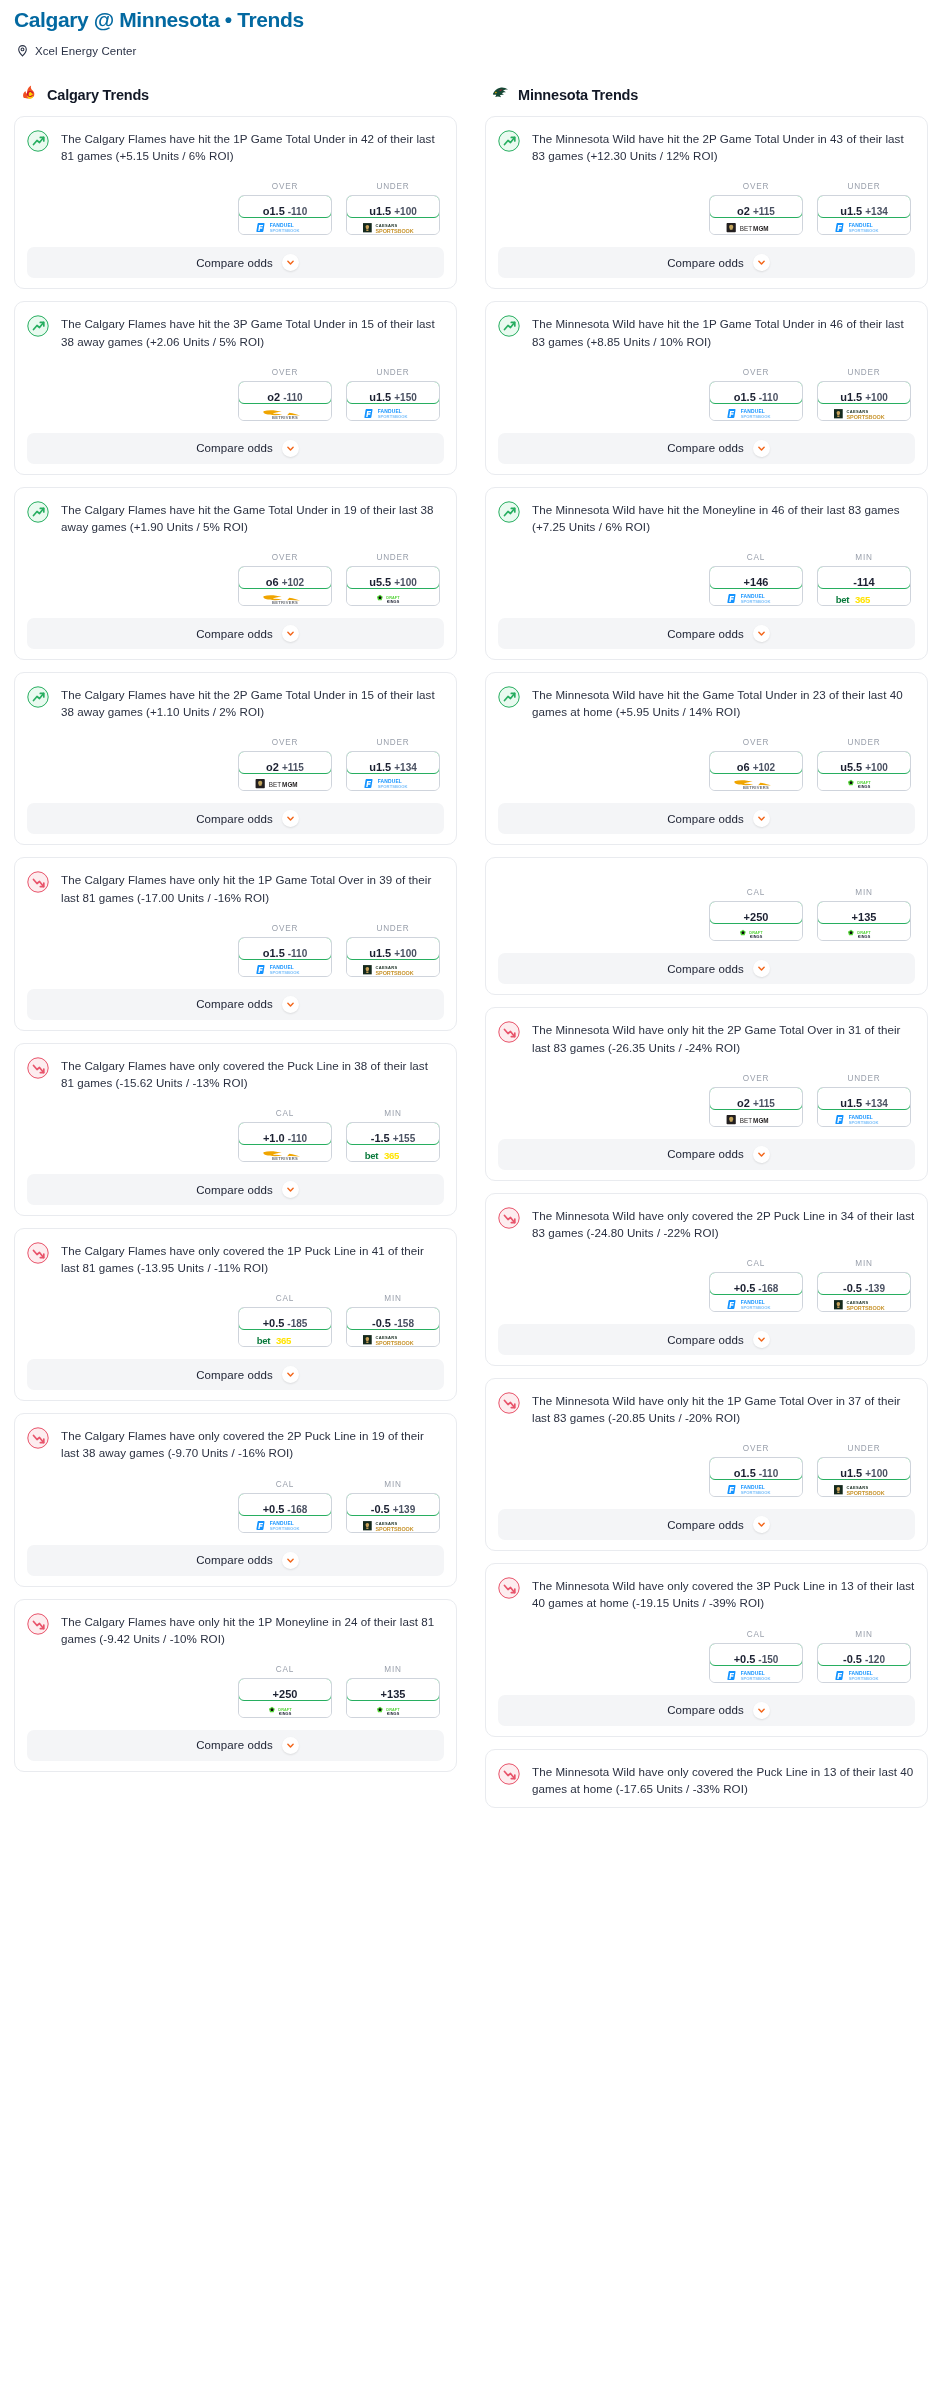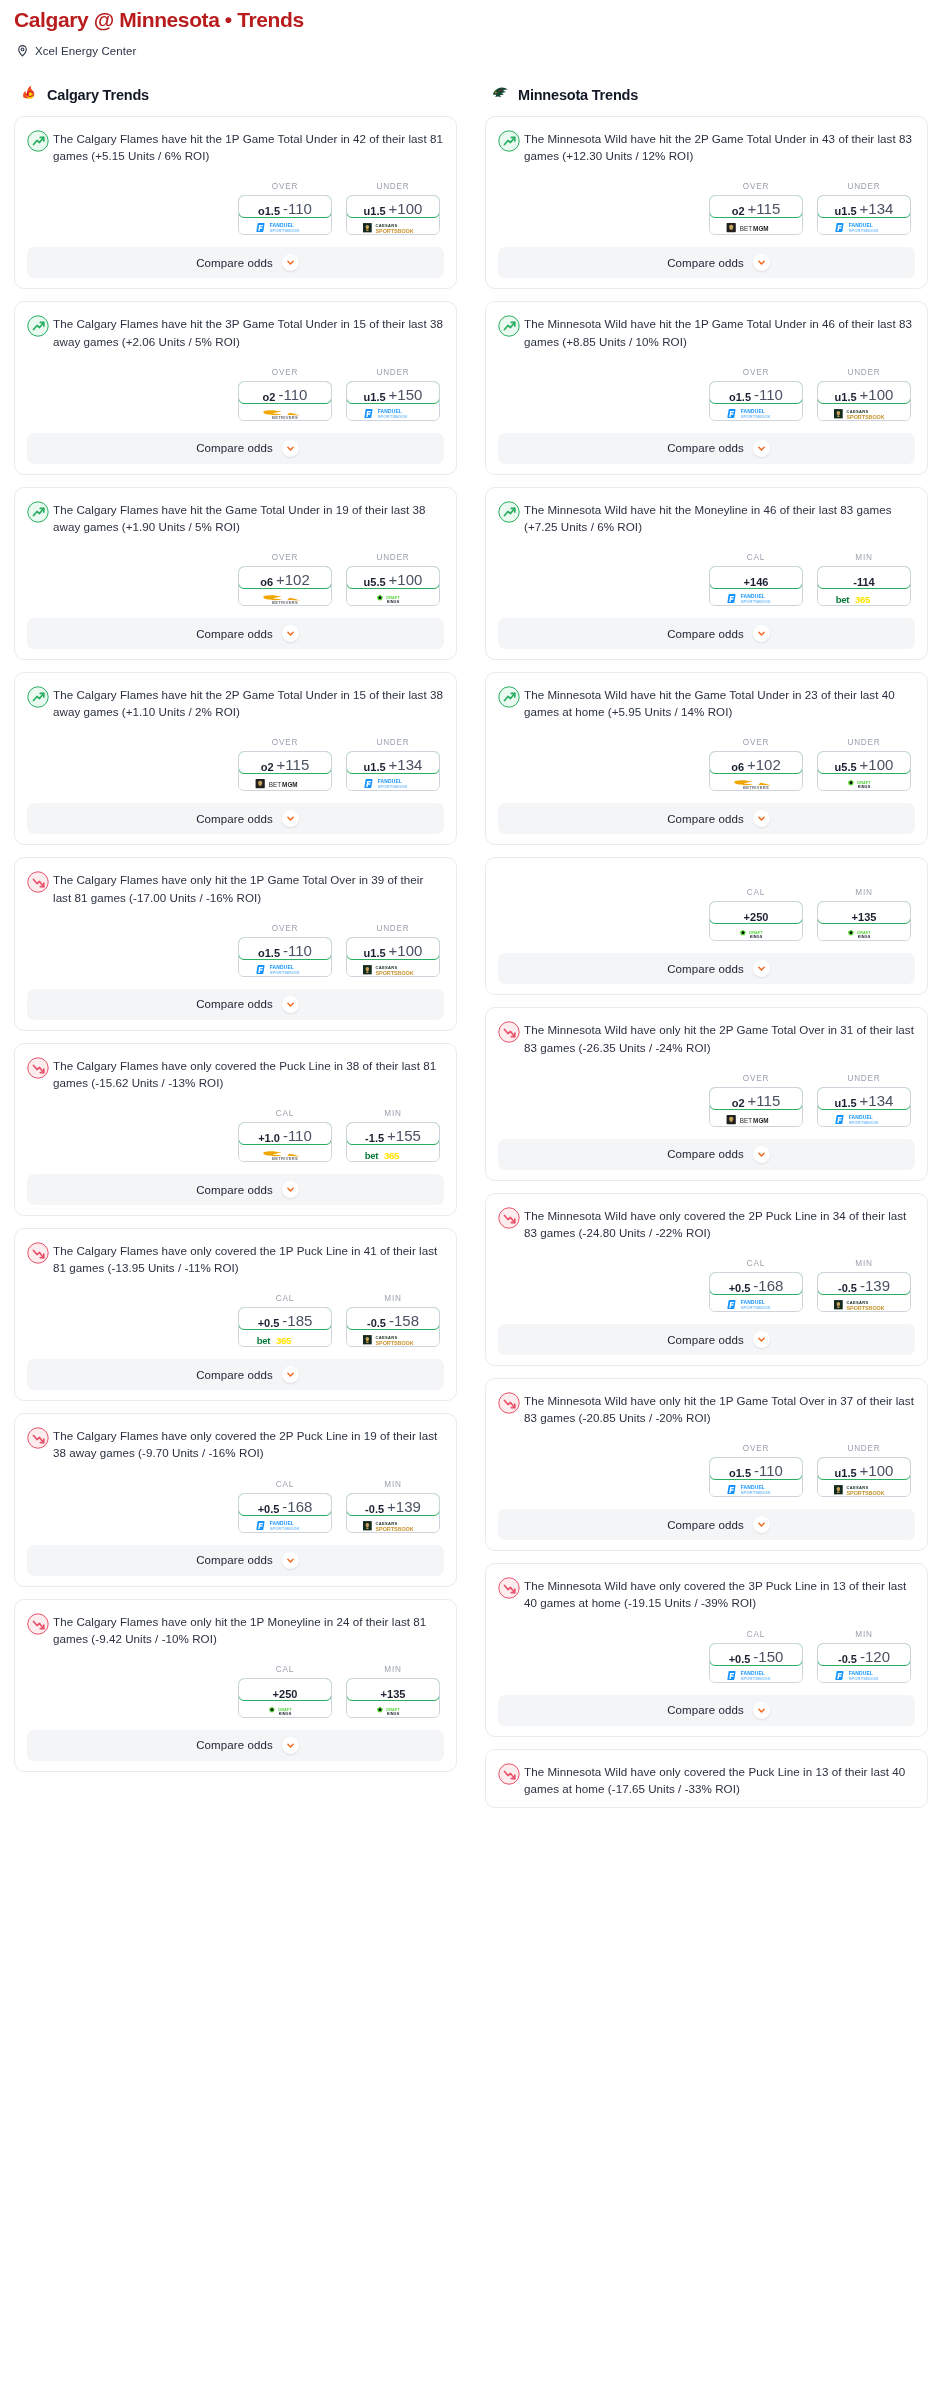--- a/index.html
+++ b/index.html
@@ -11,21 +11,21 @@
     -webkit-font-smoothing: antialiased;
   }
   body { padding: 0 0 10px 0; }
 
   
   .page-header { padding: 8px 14px 0 14px; }
   .page-title {
     font-size: 21px;
     font-weight: 700;
     letter-spacing: -0.4px;
-    color: #b91c1c;
+    color: #0369a1;
     line-height: 1.15;
   }
   .venue-row {
     display: flex;
     align-items: center;
     gap: 6px;
     margin-top: 12px;
     padding-left: 2px;
   }
   .venue-row .pin { width: 13px; height: 13px; display: block; }
@@ -50,21 +50,21 @@
   .col-head-title { font-size: 14.5px; font-weight: 700; color: #121826; letter-spacing: -.2px; }
 
   
   .trend-card {
     border: 1px solid #e9ebef;
     border-radius: 10px;
     background: #fff;
     padding: 12px 12px 10px 12px;
     margin-bottom: 12px;
   }
-  .trend-top { display: flex; gap: 4px; align-items: flex-start; }
+  .trend-top { display: flex; gap: 12px; align-items: flex-start; }
   .trend-icon { width: 22px; height: 22px; flex: none; margin-top: 1px; }
   .trend-text {
     font-size: 11.6px;
     line-height: 1.48;
     color: #2a3040;
     letter-spacing: .05px;
     padding-top: 1px;
   }
 
   
@@ -97,21 +97,21 @@
     height: 23px;
     display: flex;
     align-items: flex-end;
     justify-content: center;
     gap: 3px;
     background: #fff;
     position: relative;
     z-index: 1;
   }
   .odds-value .v1 { font-size: 11px; font-weight: 700; color: #1b2031; }
-  .odds-value .v2 { font-size: 15px; font-weight: 400; color: #4a5162; }
+  .odds-value .v2 { font-size: 10px; font-weight: 700; color: #4a5162; }
   .book-strip {
     height: 17px;
     display: flex;
     align-items: flex-end;
     justify-content: center;
     background: #fff;
     border-top: none;
   }
   .book-logo { height: 12px; display: block; }
 

